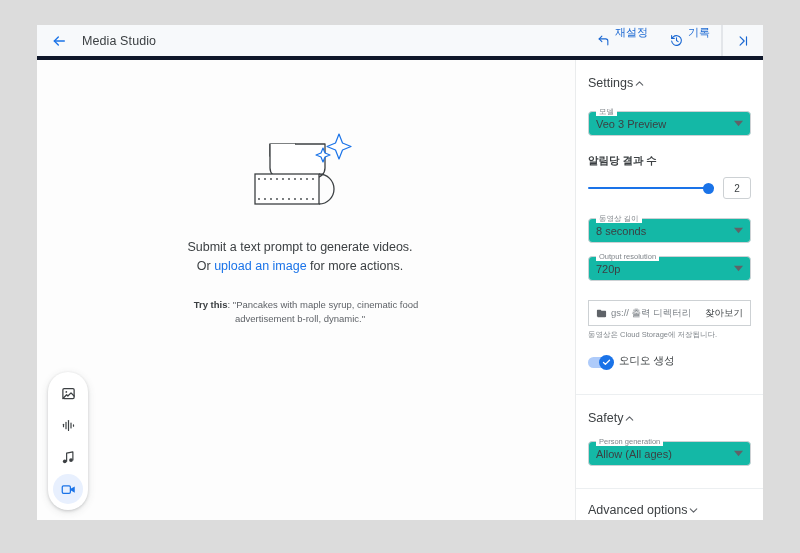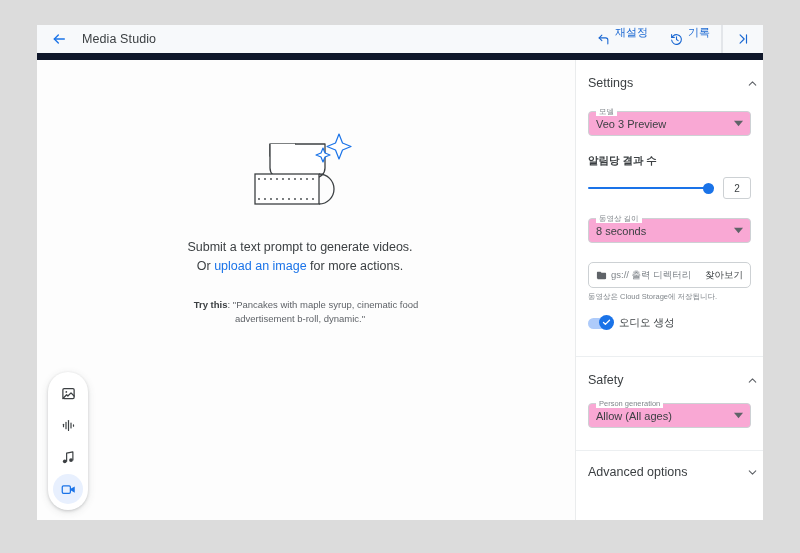--- a/index.html
+++ b/index.html
@@ -22,21 +22,21 @@
     background: #ffffff;
     overflow: hidden;
   }
 
   
   .topbar {
     height: 35px;
     background: #f7f9fb;
     display: flex;
     align-items: center;
-    border-bottom: 7px solid #0f172a;
+    border-bottom: 4px solid #0f172a;
     position: relative;
   }
   .back-btn {
     width: 30px; height: 30px;
     margin-left: 7px;
     display: flex; align-items: center; justify-content: center;
     cursor: pointer; border-radius: 50%;
   }
   .app-title {
     font-size: 12.5px;
@@ -139,41 +139,41 @@
     width: 188px;
     background: #ffffff;
     border-left: 1px solid #eaeced;
     overflow: hidden;
     font-size: 11px;
     color: #3c4043;
   }
   .sec-header {
     display: flex;
     align-items: center;
-    justify-content: space-between;
+    justify-content: flex-start;
     padding: 16px 4px 10px 12px;
     cursor: pointer;
   }
   .sec-title { font-size: 12.5px; color: #3c4043; }
   .chev { color: #5f6368; display: flex; }
 
   .sec-body { padding: 0 12px 14px 12px; }
 
   
   .field {
     position: relative;
     height: 25px;
     border: 1px solid #cdd1d4;
     border-radius: 4px;
     display: flex;
     align-items: center;
     padding: 0 7px;
     margin-top: 11px;
     cursor: pointer;
-    background: #f9a8d4;
+    background: #14b8a6;
   }
   .field-label {
     position: absolute;
     top: -5px; left: 7px;
     background: #fff;
     padding: 0 3px;
     font-size: 7.5px;
     color: #80868b;
     line-height: 9px;
   }
@@ -235,21 +235,21 @@
     font-size: 10px;
     color: #3c4043;
     cursor: text;
   }
 
   .gcs-row {
     display: flex;
     align-items: center;
     height: 26px;
     border: 1px solid #cdd1d4;
-    border-radius: 5px;
+    border-radius: 0;
     padding: 0 7px;
     margin-top: 19px;
     cursor: pointer;
     gap: 4px;
   }
   .gcs-ph {
     font-size: 9.5px;
     color: #80868b;
     white-space: nowrap;
     overflow: hidden;
@@ -263,21 +263,21 @@
   }
   .helper {
     font-size: 7.5px;
     color: #80868b;
     margin-top: 4px;
     line-height: 10px;
   }
 
   .toggle-row {
     display: flex;
-    align-items: center;
+    align-items: flex-end;
     gap: 7px;
     margin-top: 14px;
     cursor: pointer;
   }
   .toggle {
     position: relative;
     width: 24px; height: 11px;
     border-radius: 6px;
     background: #aecbfa;
   }
@@ -473,20 +473,29 @@
         <div class="field" style="margin-top:19px;gap:25px;">
           <span class="field-label">동영상 길이</span>
           <span class="field-value">8 seconds</span>
           <span class="field-arrow">
             <svg width="9" height="9" viewBox="0 0 10 6" fill="currentColor">
                 <polygon points="0,0 10,0 5,6"></polygon>
               </svg>
           </span>
         </div>
 
+        <div class="field" style="margin-top:13px;">
+          <span class="field-label">Output resolution</span>
+          <span class="field-value">720p</span>
+          <span class="field-arrow">
+            <svg width="9" height="9" viewBox="0 0 10 6" fill="currentColor">
+                <polygon points="0,0 10,0 5,6"></polygon>
+              </svg>
+          </span>
+        </div>
 
         <div class="gcs-row">
           <span style="display:flex;">
             <svg width="11" height="11" viewBox="0 0 24 24" fill="#5f6368">
               <path d="M10 4H4c-1.1 0-2 .9-2 2v12c0 1.1.9 2 2 2h16c1.1 0 2-.9 2-2V8c0-1.1-.9-2-2-2h-8l-2-2z"></path>
             </svg>
           </span>
           <span class="gcs-ph">gs:// 출력 디렉터리</span>
           <span class="gcs-browse">찾아보기</span>
         </div>

